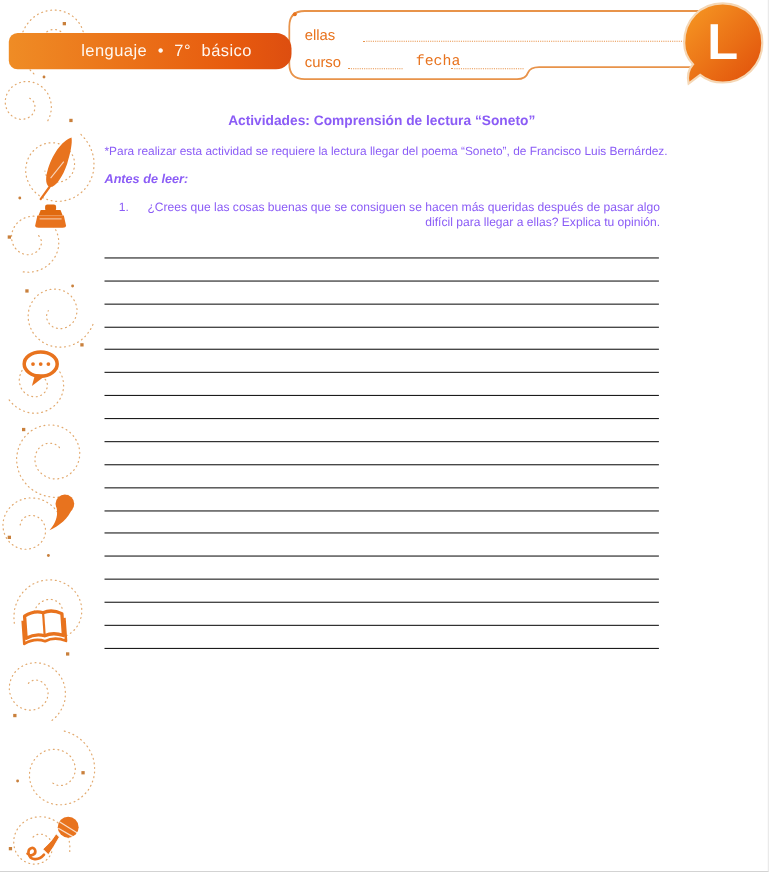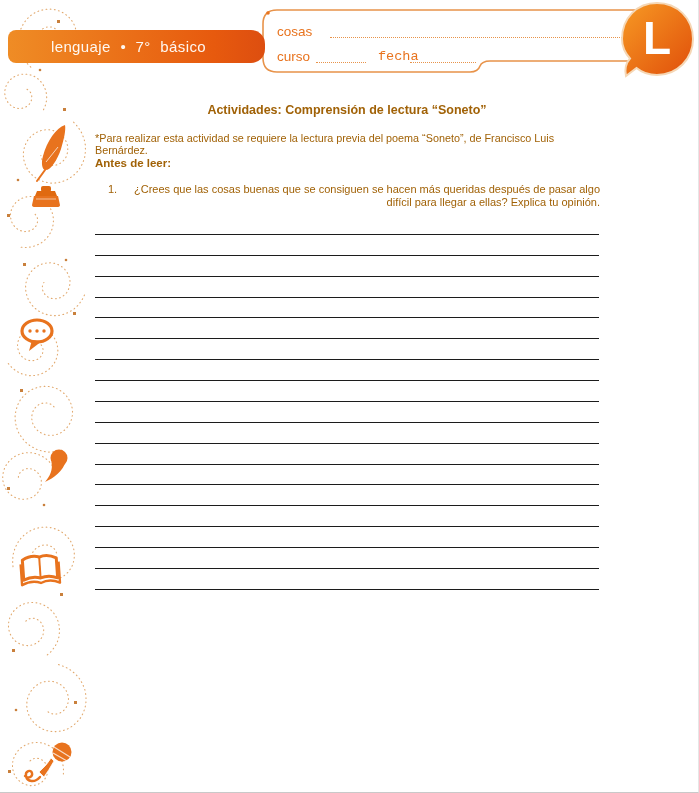--- a/index.html
+++ b/index.html
@@ -9,41 +9,41 @@
 
   
   #sidebar-svg{position:absolute;left:0;top:0;z-index:1;}
 
   
   #infobox-svg{position:absolute;left:0;top:0;z-index:2;}
   #banner{position:absolute;left:8px;top:30px;width:257px;height:33px;z-index:3;
           background:linear-gradient(90deg,#ef8c25 0%,#e75a0e 80%,#dd4e10 100%);
           border-radius:8px 14px 14px 8px;
           color:rgba(255,252,248,0.97);font-size:15px;letter-spacing:.4px;word-spacing:5px;
-          line-height:33px;text-align:center;padding-right:16px;box-sizing:border-box;}
+          line-height:33px;text-align:right;padding-right:36px;box-sizing:border-box;}
   .fieldlabel{position:absolute;z-index:3;color:#e8731e;font-size:13.5px;}
   .dotline{position:absolute;z-index:3;border-bottom:1.6px dotted #e8934a;height:15px;}
   #lbl-nombre{left:277px;top:24px;}
   #dots-nombre{left:330px;top:22px;width:296px;}
   #lbl-curso{left:277px;top:49px;}
   #dots-curso{left:316px;top:47px;width:50px;}
   #lbl-fecha{left:378px;top:49px;font-family:Liberation Mono, monospace;}
   #dots-fecha{left:410px;top:47px;width:66px;}
 
   #logo{position:absolute;left:618px;top:1px;width:78px;height:78px;z-index:4;}
   #logo svg{position:absolute;left:0;top:0;}
   #logo-letter{position:absolute;left:0;top:0;width:78px;height:74px;
                display:flex;align-items:center;justify-content:center;
                color:#fff;font-size:46px;font-weight:bold;z-index:5;}
 
   
-  .content{position:absolute;z-index:2;color:#a16207;}
+  .content{position:absolute;z-index:2;color:#8b5cf6;}
   #title{left:95px;top:103px;width:504px;text-align:center;font-size:12.5px;font-weight:bold;}
   #note{left:95px;top:132px;width:512px;font-size:10.8px;}
-  #section-heading{left:95px;top:157px;font-size:11.5px;font-weight:bold;}
+  #section-heading{left:95px;top:157px;font-size:11.5px;font-weight:bold;font-style:italic;}
   #question{left:108px;top:183px;width:495px;display:flex;font-size:11px;line-height:1.22;}
   #q-number{width:22px;flex:none;}
   #q-text{width:470px;text-align:right;}
   #answer-lines{left:95px;top:214px;width:504px;}
   .answer-line{height:19.88px;border-bottom:1.5px solid #1c1c1c;}
 </style>
 </head>
 <body>
 
 <div id="page">
@@ -123,42 +123,42 @@
 
   <svg id="infobox-svg" width="699" height="95" viewBox="0 0 699 95">
     <path d="M640,10 H277 Q263,10 263,24 V58 Q263,72 277,72 H470 Q478,72 480,66 Q482,61 490,61 H640" fill="#ffffff" stroke="#e8934a" stroke-width="1.6"></path>
     <circle cx="268" cy="13" r="1.8" fill="#e8731e"></circle>
   </svg>
 
   <div id="banner">
     <span>lenguaje • 7° básico</span>
   </div>
 
-  <span id="lbl-nombre" class="fieldlabel">cosas</span>
+  <span id="lbl-nombre" class="fieldlabel">ellas</span>
   <div id="dots-nombre" class="dotline"></div>
   <span id="lbl-curso" class="fieldlabel">curso</span>
   <div id="dots-curso" class="dotline"></div>
   <span id="lbl-fecha" class="fieldlabel">fecha</span>
   <div id="dots-fecha" class="dotline"></div>
 
   <div id="logo">
     <svg width="78" height="78" viewBox="0 0 78 78">
       <defs>
         <linearGradient id="lg" x1="0" y1="0" x2="1" y2="1">
           <stop offset="0" stop-color="#f79a24"></stop>
           <stop offset="1" stop-color="#e04e0a"></stop>
         </linearGradient>
       </defs>
       <path d="M39,2 C59,2 75,17 75,38 C75,58 59,74 39,74 C31,74 24,71.5 18.5,67 L8,75 C6.5,68 8,62 12,57.5 C7,52 4,45.5 4,38 C4,17 19,2 39,2 Z" fill="url(#lg)" stroke="#f5d7b5" stroke-width="2"></path>
     </svg>
     <span id="logo-letter">L</span>
   </div>
 
   <div id="title" class="content">Actividades: Comprensión de lectura “Soneto”</div>
-  <div id="note" class="content">*Para realizar esta actividad se requiere la lectura previa del poema “Soneto”, de Francisco Luis Bernárdez.</div>
+  <div id="note" class="content">*Para realizar esta actividad se requiere la lectura llegar del poema “Soneto”, de Francisco Luis Bernárdez.</div>
   <div id="section-heading" class="content">Antes de leer:</div>
 
   <div id="question" class="content">
     <span id="q-number">1.</span>
     <span id="q-text">¿Crees que las cosas buenas que se consiguen se hacen más queridas después de pasar algo difícil para llegar a ellas? Explica tu opinión.</span>
   </div>
 
   <div id="answer-lines" class="content">
       <div class="answer-line"></div>
       <div class="answer-line"></div>

